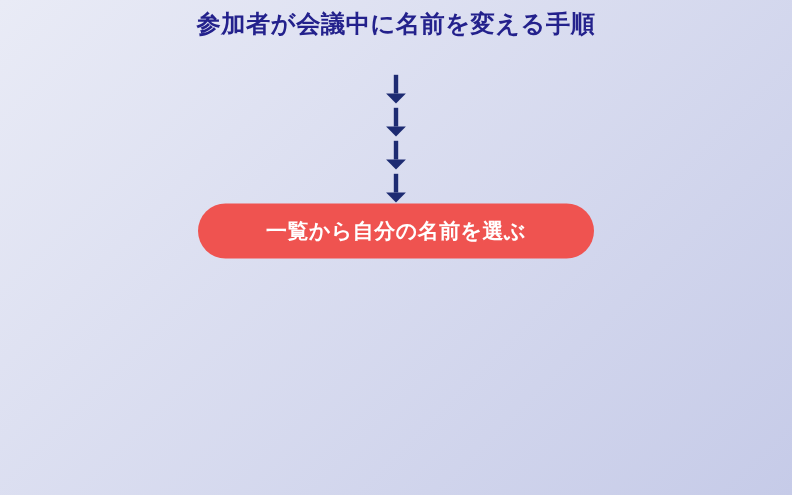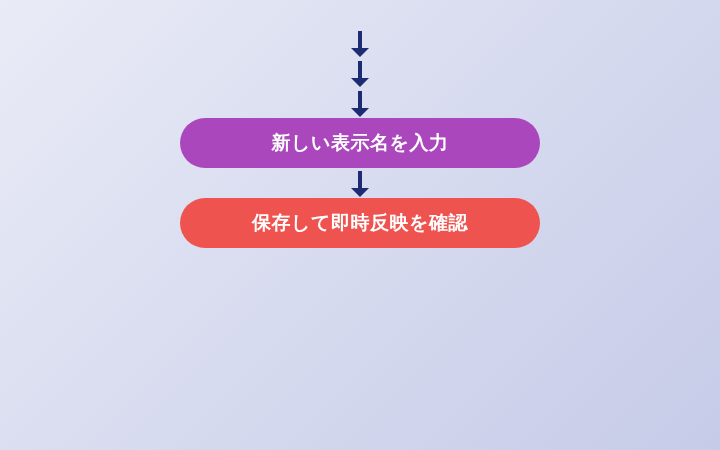--- a/index.html
+++ b/index.html
@@ -56,20 +56,21 @@
     width:0;height:0;
     border-left:9px solid transparent;
     border-right:9px solid transparent;
     border-top:9px solid var(--arrow);
   }
 </style>
 </head>
 <body>
 
 <div class="canvas">
+  <h1 class="title">参加者が会議中に名前を変える手順</h1>
 
   <div class="flow">
 
 
     <div class="arrow">
       <span class="stem"></span>
       <span class="head"></span>
     </div>
 
 
@@ -77,27 +78,24 @@
       <span class="stem"></span>
       <span class="head"></span>
     </div>
 
 
     <div class="arrow">
       <span class="stem"></span>
       <span class="head"></span>
     </div>
 
-    <div class="step" style="background: rgb(171, 71, 188);">
-      <span>新しい表示名を入力</span>
-    </div>
 
     <div class="arrow">
       <span class="stem"></span>
       <span class="head"></span>
     </div>
 
     <div class="step" style="background: rgb(239, 83, 80);">
-      <span>保存して即時反映を確認</span>
+      <span>一覧から自分の名前を選ぶ</span>
     </div>
 
   </div>
 </div>
 
 </body></html>

